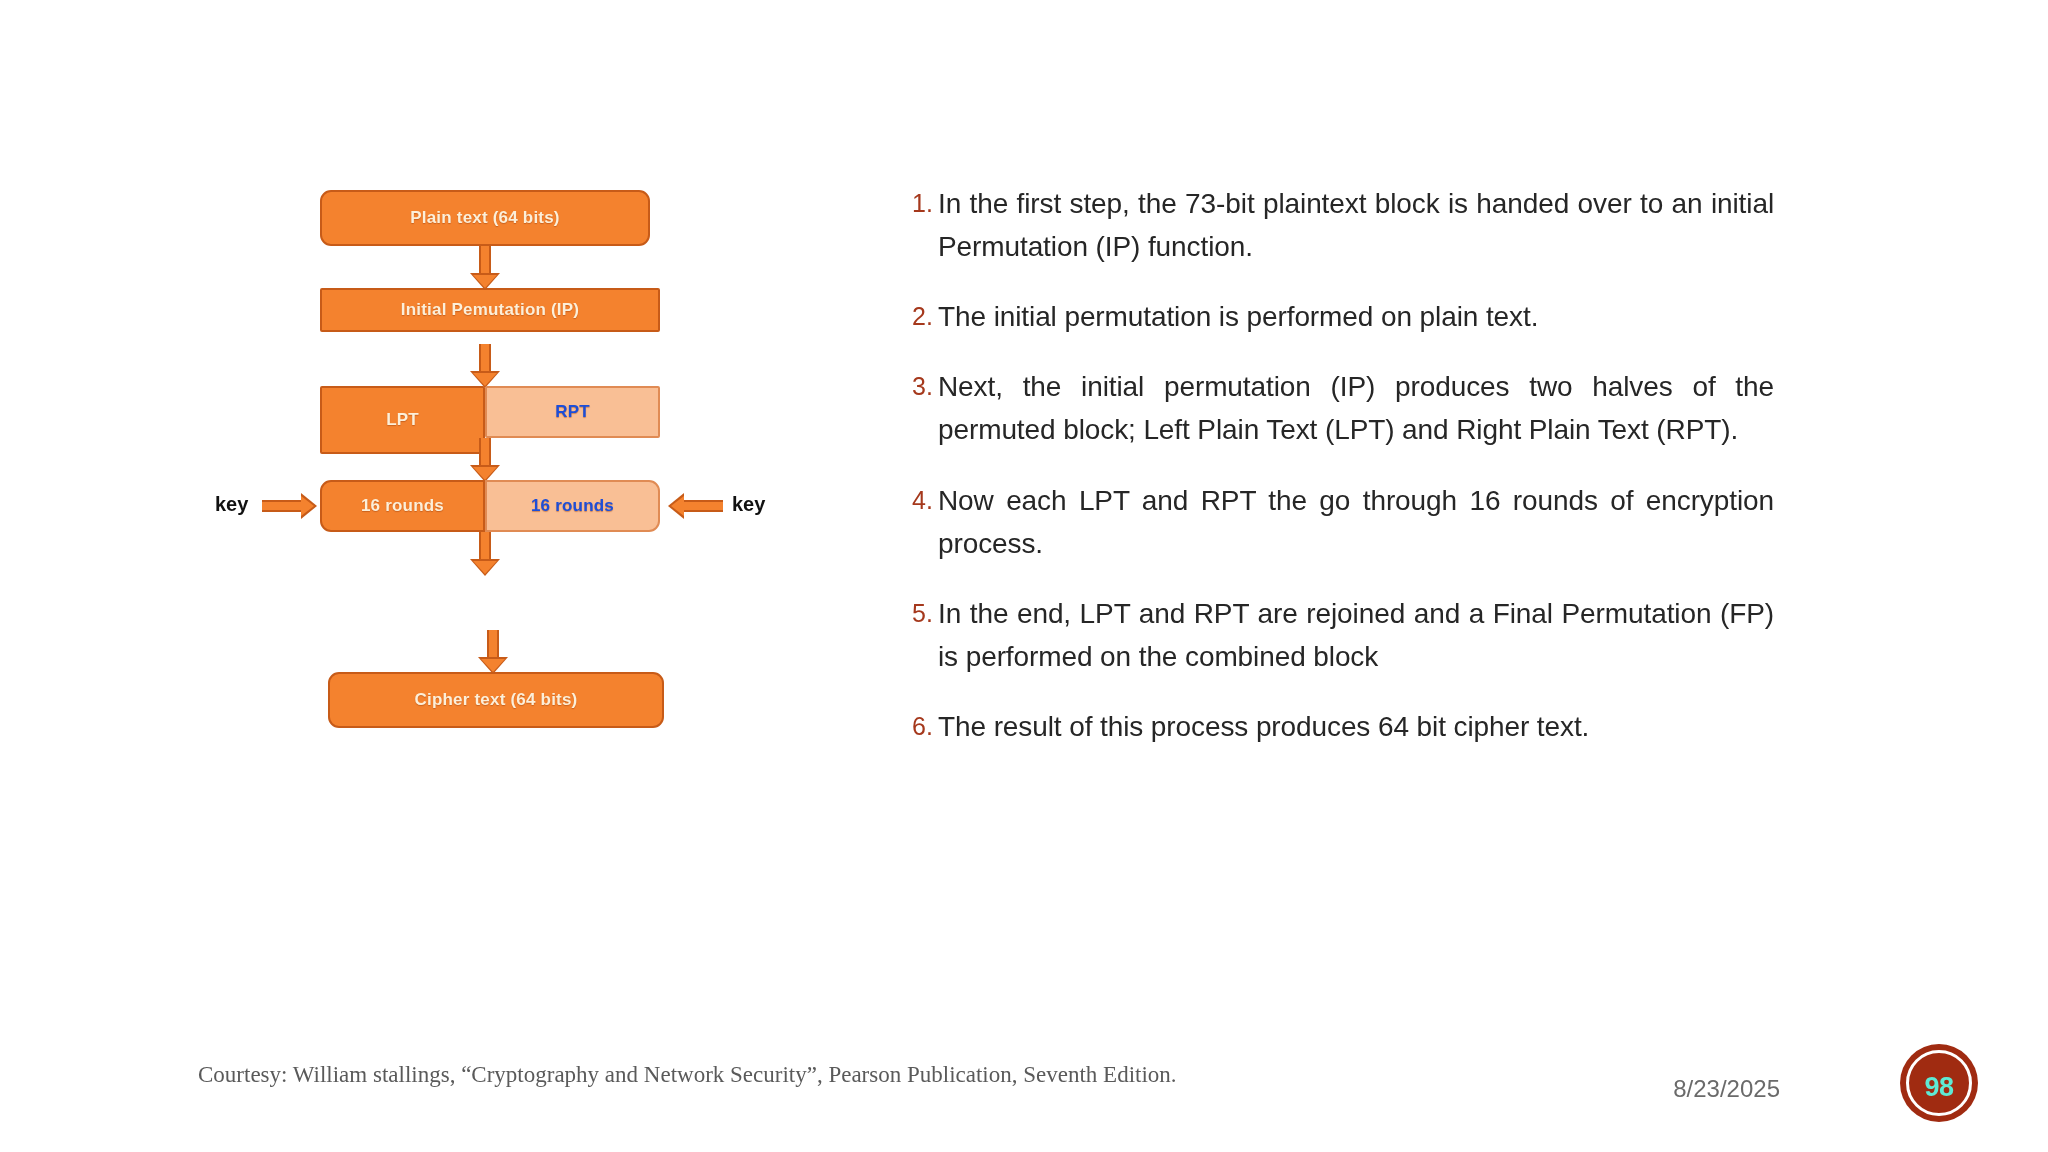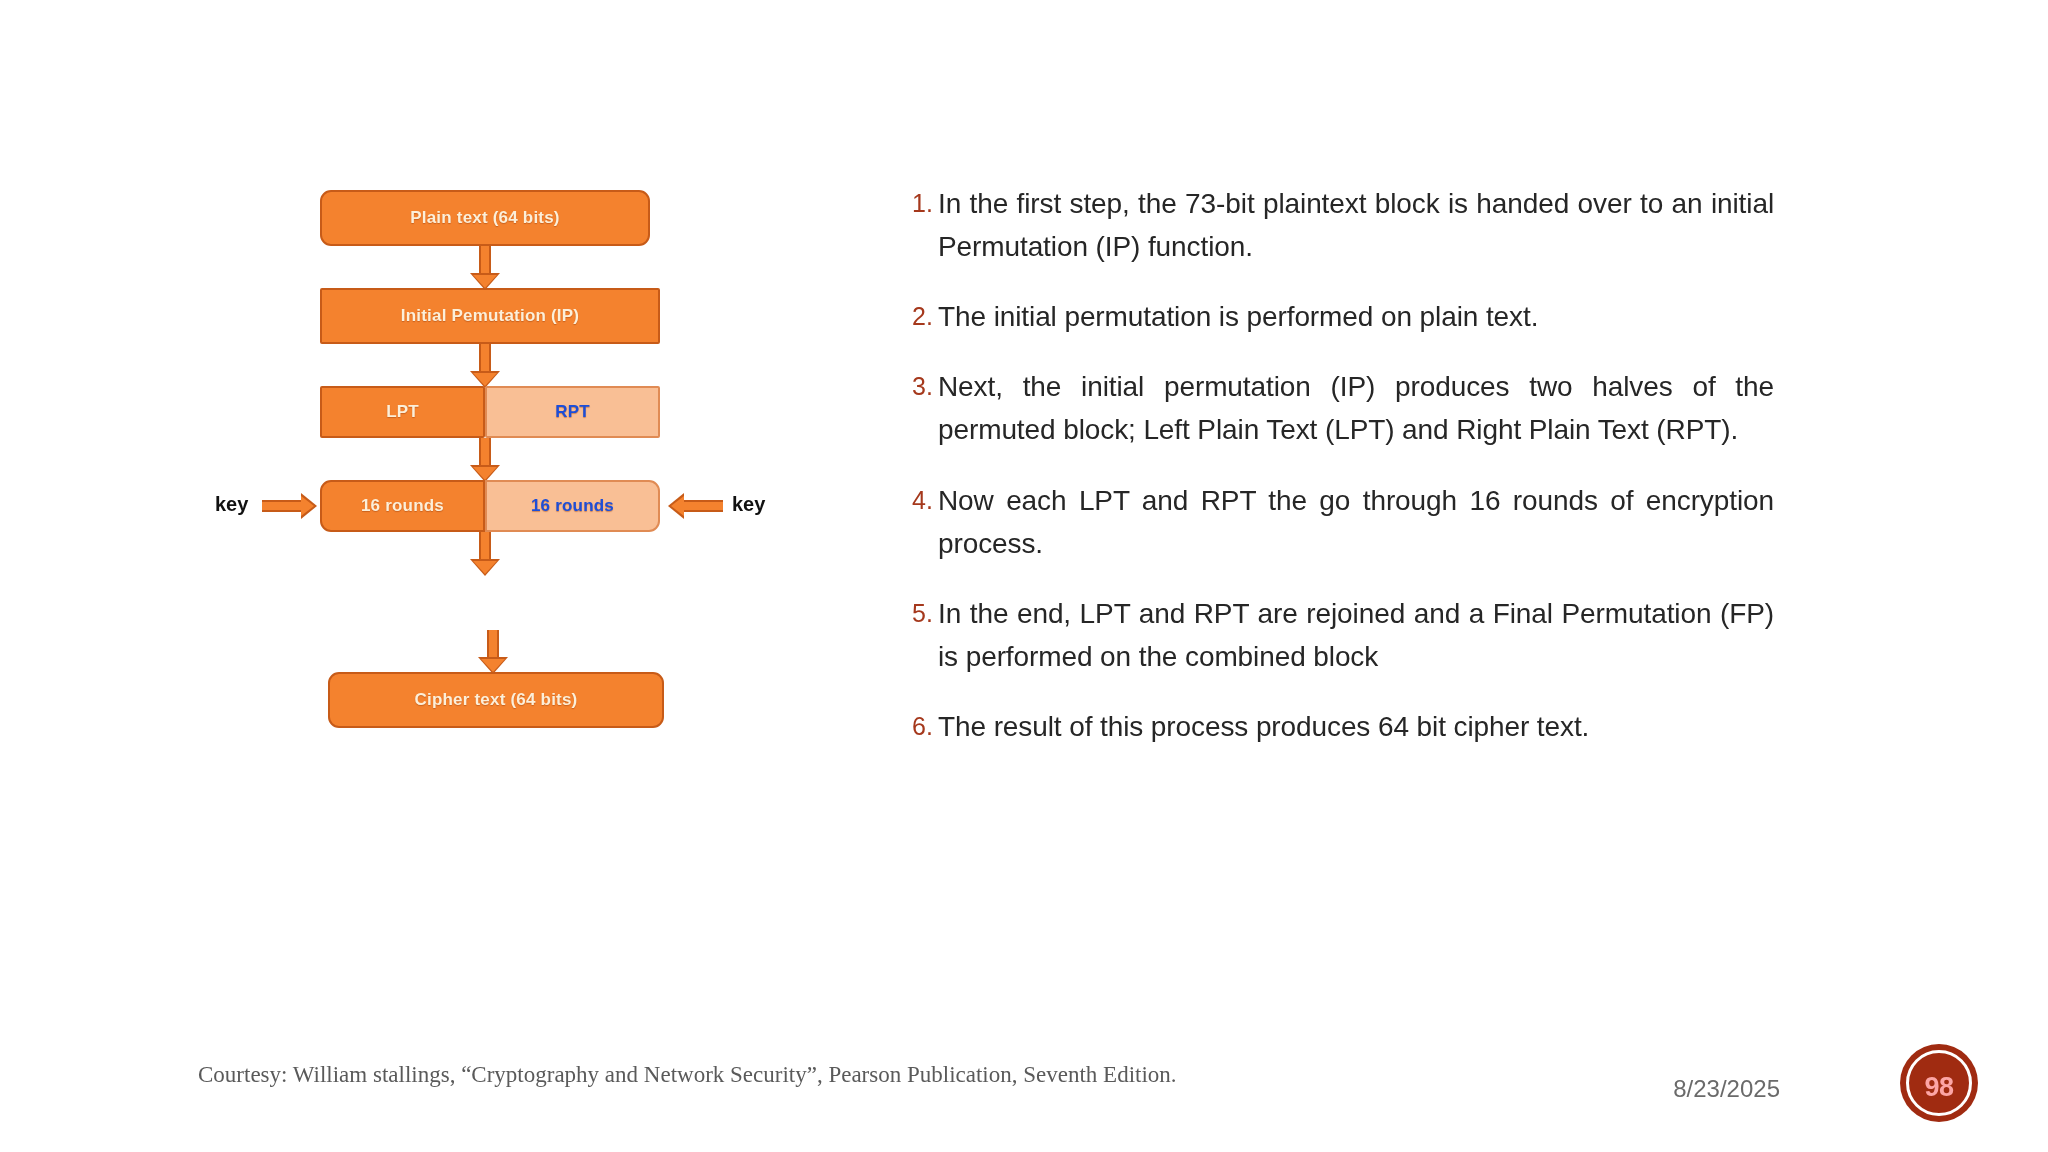--- a/index.html
+++ b/index.html
@@ -181,21 +181,21 @@
     position: absolute;
     inset: 6px;
     border-radius: 50%;
     background: #A02B11;
     border: 3px solid #FFFFFF;
     display: flex;
     align-items: center;
     justify-content: center;
   }
   #pagebadge .num {
-    color: #fca5a5;
+    color: #5eead4;
     font-size: 27px;
     font-weight: 700;
     font-family: "Liberation Sans", sans-serif;
     letter-spacing: -.5px;
     margin-top: 8px;
   }
 </style>
 </head>
 <body>
 
@@ -204,31 +204,31 @@
   <div class="dbox round" style="left:50px; top:0px; width:330px; height:56px;">
     <span>Plain text (64 bits)</span>
   </div>
 
   <div class="darrow" style="left:200px; top:56px; height:44px;">
     <div class="shaft" style="height:30px;"></div>
     <div class="head" style="top:27px;"></div>
     <div class="head-in" style="top:29px;"></div>
   </div>
 
-  <div class="dbox sq" style="left:50px; top:98px; width:340px; height:56px;">
+  <div class="dbox sq" style="left:50px; top:98px; width:340px; height:44px;">
     <span>Initial Pemutation (IP)</span>
   </div>
 
   <div class="darrow" style="left:200px; top:154px; height:44px;">
     <div class="shaft" style="height:30px;"></div>
     <div class="head" style="top:27px;"></div>
     <div class="head-in" style="top:29px;"></div>
   </div>
 
-  <div class="dbox sq" style="left:50px; top:196px; width:165px; height:52px;">
+  <div class="dbox sq" style="left:50px; top:196px; width:165px; height:68px;">
     <span>LPT</span>
   </div>
   <div class="dbox sq light" style="left:215px; top:196px; width:175px; height:52px;">
     <span>RPT</span>
   </div>
 
   <div class="darrow" style="left:200px; top:248px; height:44px;">
     <div class="shaft" style="height:30px;"></div>
     <div class="head" style="top:27px;"></div>
     <div class="head-in" style="top:29px;"></div>

